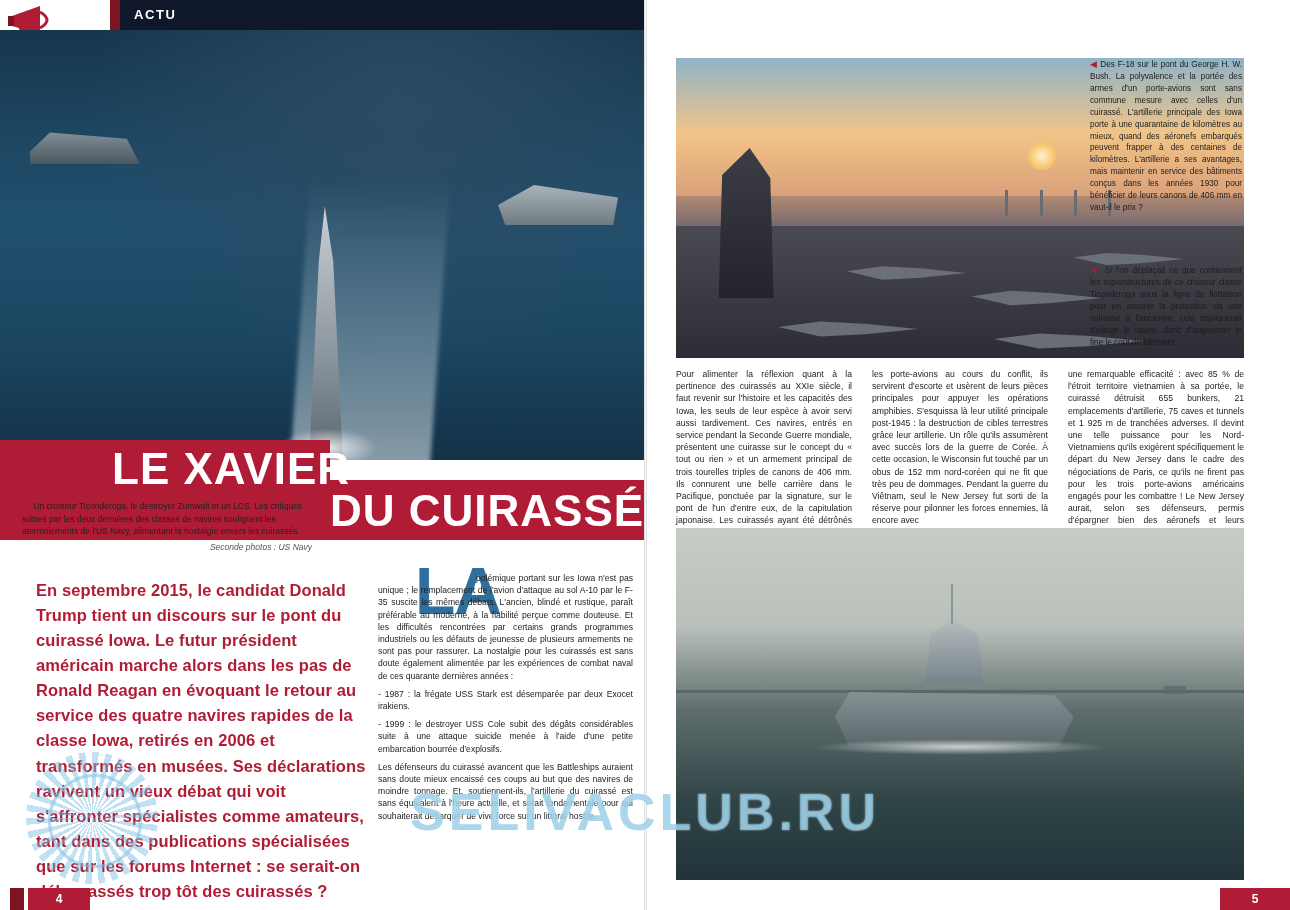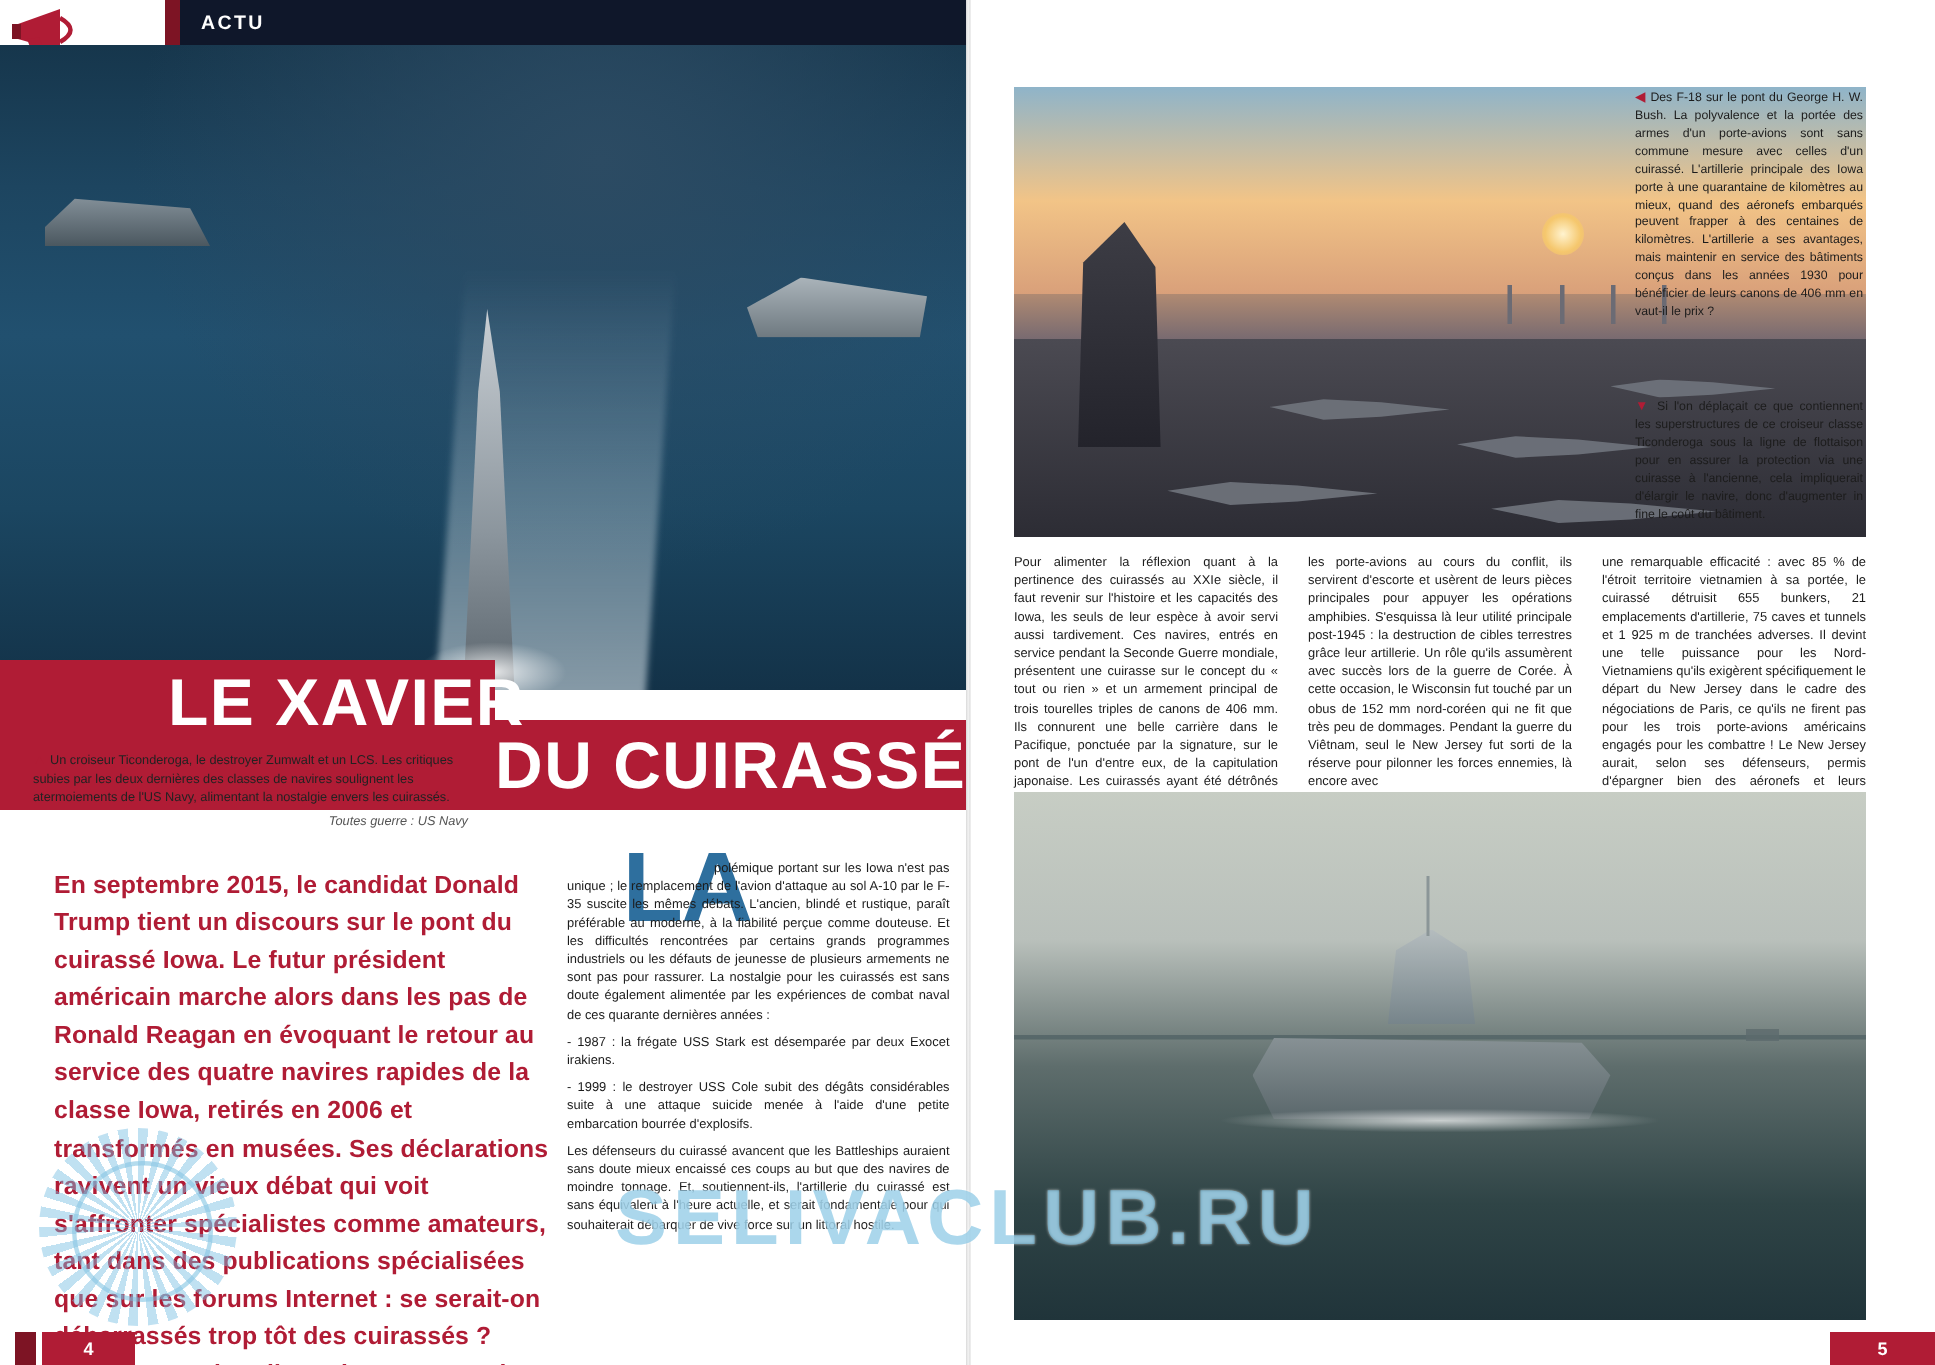--- a/index.html
+++ b/index.html
@@ -387,21 +387,21 @@
 
     <div class="title-band"></div>
     <div class="title-band2"></div>
     <div class="title-line1">LE XAVIER</div>
     <div class="byline">PAR XAVIER MESSERSCHMITT</div>
     <div class="title-line2">DU CUIRASSÉ ?</div>
 
     <div class="caption-left">
       <span class="tri-up">▲</span>
       <span>Un croiseur Ticonderoga, le destroyer Zumwalt et un LCS. Les critiques subies par les deux dernières des classes de navires soulignent les atermoiements de l'US Navy, alimentant la nostalgie envers les cuirassés.</span>
-      <span class="credit">Toutes guerre : US Navy</span>
+      <span class="credit">Seconde photos : US Navy</span>
     </div>
 
     <div class="chapeau">En septembre 2015, le candidat Donald Trump tient un discours sur le pont du cuirassé Iowa. Le futur président américain marche alors dans les pas de Ronald Reagan en évoquant le retour au service des quatre navires rapides de la classe Iowa, retirés en 2006 et transformés en musées. Ses déclarations ravivent un vieux débat qui voit s'affronter spécialistes comme amateurs, tant dans des publications spécialisées que sur les forums Internet : se serait-on débarrassés trop tôt des cuirassés ? Représenteraient-ils toujours une option valable au XXIe siècle ? Et surtout, devrait-on construire une version contemporaine de ces bâtiments ?</div>
 
     <div class="dropcap">LA</div>
     <div class="col col-l2">
       <p class="first">polémique portant sur les Iowa n'est pas unique ; le remplacement de l'avion d'attaque au sol A-10 par le F-35 suscite les mêmes débats. L'ancien, blindé et rustique, paraît préférable au moderne, à la fiabilité perçue comme douteuse. Et les difficultés rencontrées par certains grands programmes industriels ou les défauts de jeunesse de plusieurs armements ne sont pas pour rassurer. La nostalgie pour les cuirassés est sans doute également alimentée par les expériences de combat naval de ces quarante dernières années :</p>
       <p>- 1987 : la frégate USS Stark est désemparée par deux Exocet irakiens.</p>
       <p>- 1999 : le destroyer USS Cole subit des dégâts considérables suite à une attaque suicide menée à l'aide d'une petite embarcation bourrée d'explosifs.</p>
       <p>Les défenseurs du cuirassé avancent que les Battleships auraient sans doute mieux encaissé ces coups au but que des navires de moindre tonnage. Et, soutiennent-ils, l'artillerie du cuirassé est sans équivalent à l'heure actuelle, et serait fondamentale pour qui souhaiterait débarquer de vive force sur un littoral hostile.</p>

